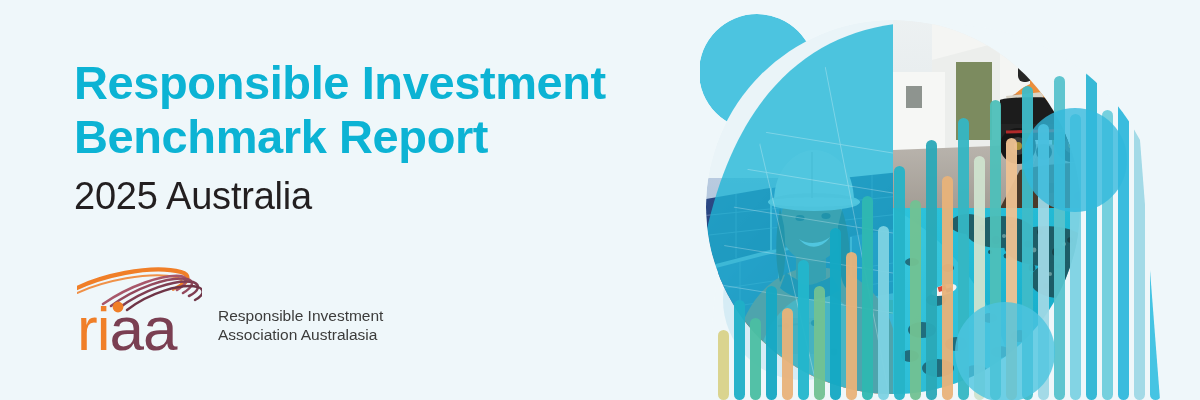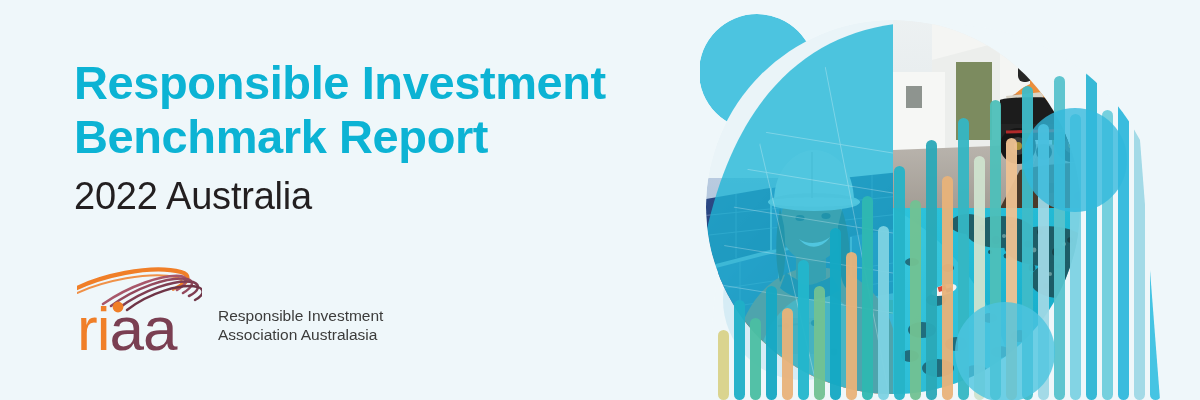--- a/index.html
+++ b/index.html
@@ -84,21 +84,21 @@
   #collage svg { display: block; }
 </style>
 </head>
 <body>
 
 <div id="banner">
 
   <div id="text-block">
     <h1 id="title">Responsible Investment
 Benchmark Report</h1>
-    <div id="subtitle">2022 Australia</div>
+    <div id="subtitle">2025 Australia</div>
   </div>
 
   <div id="logo">
 
     <div id="logo-mark">
       <svg width="125" height="92" viewBox="0 0 125 92" xmlns="http://www.w3.org/2000/svg">
 
         <g>
           <path d="M-6 29 C 22 14, 74 2, 104 10 C 114 13, 112 20, 100 26" fill="none" stroke="#f07f28" stroke-width="4.2" stroke-linecap="round"></path>
           <path d="M0 31 C 26 19, 72 9, 99 15 C 108 18, 106 23, 96 28" fill="none" stroke="#f07f28" stroke-width="2.0" stroke-linecap="round" opacity="0.85"></path>

